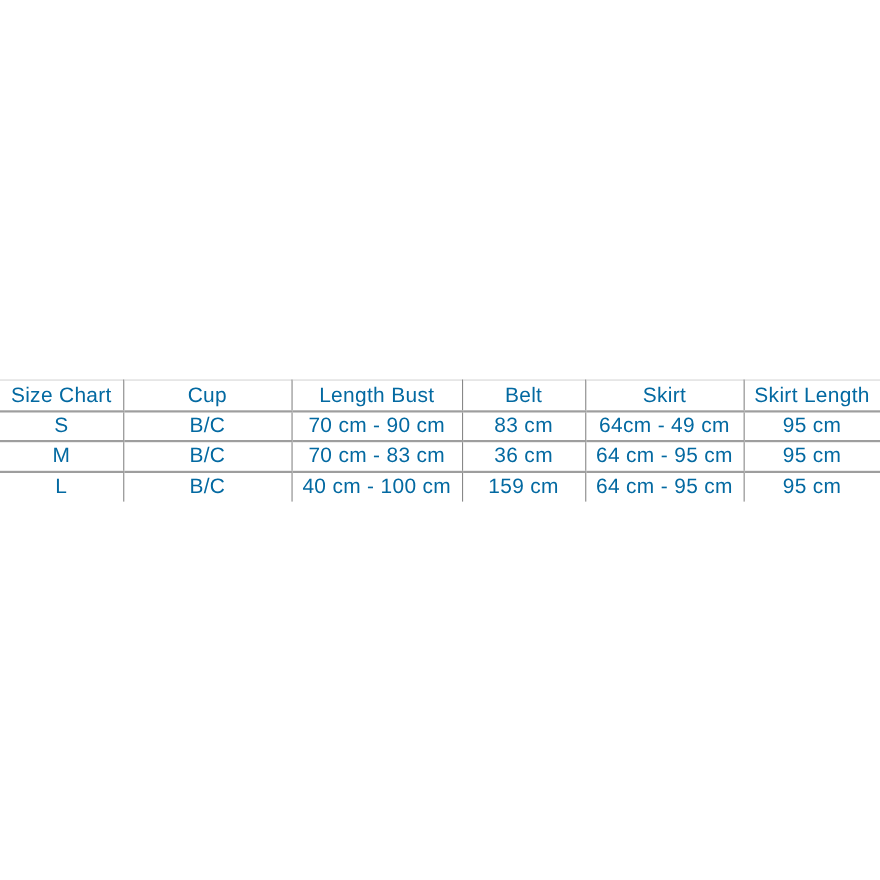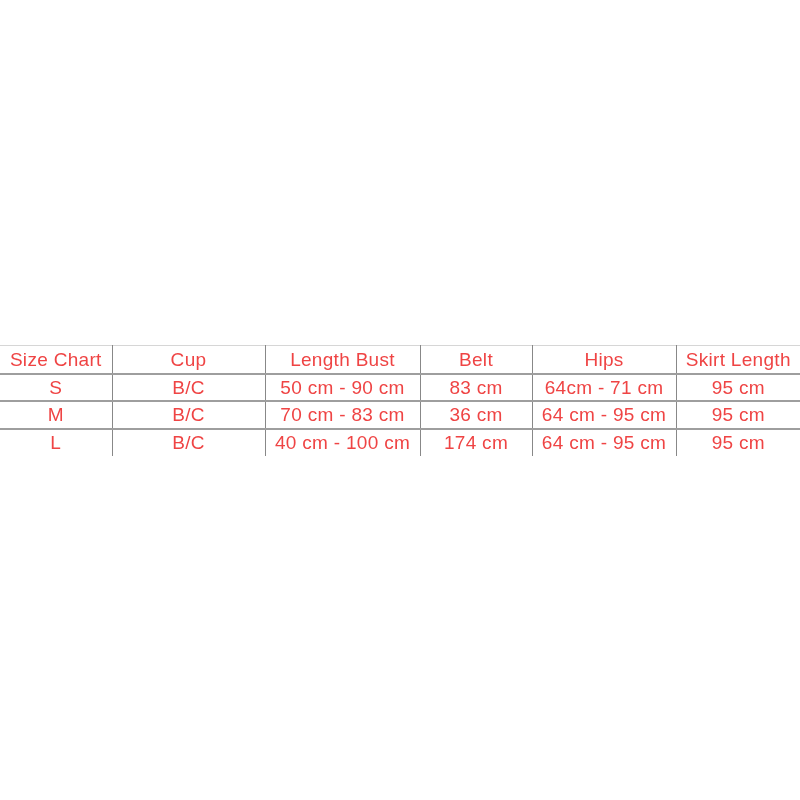--- a/index.html
+++ b/index.html
@@ -19,21 +19,21 @@
   }
   table.size-chart {
     position: absolute;
     top: 345px;
     left: 0;
     width: 800px;
     border-collapse: collapse;
     table-layout: fixed;
     font-size: 19px;
     letter-spacing: 0.3px;
-    color: #ef4444;
+    color: #0369a1;
   }
   table.size-chart th,
   table.size-chart td {
     padding: 0;
     margin: 0;
     text-align: center;
     vertical-align: middle;
     font-weight: normal;
     white-space: nowrap;
     overflow: hidden;
@@ -66,44 +66,44 @@
       <col style="width:112px">
       <col style="width:144px">
       <col style="width:124px">
     </colgroup>
     <thead>
       <tr>
         <th>Size Chart</th>
         <th>Cup</th>
         <th>Length Bust</th>
         <th>Belt</th>
-        <th>Hips</th>
+        <th>Skirt</th>
         <th>Skirt Length</th>
       </tr>
     </thead>
     <tbody>
       <tr class="row-s">
         <td>S</td>
         <td>B/C</td>
-        <td>50 cm - 90 cm</td>
+        <td>70 cm - 90 cm</td>
         <td>83 cm</td>
-        <td>64cm - 71 cm</td>
+        <td>64cm - 49 cm</td>
         <td>95 cm</td>
       </tr>
       <tr class="row-m">
         <td>M</td>
         <td>B/C</td>
         <td>70 cm - 83 cm</td>
         <td>36 cm</td>
         <td>64 cm - 95 cm</td>
         <td>95 cm</td>
       </tr>
       <tr class="row-l">
         <td>L</td>
         <td>B/C</td>
         <td>40 cm - 100 cm</td>
-        <td>174 cm</td>
+        <td>159 cm</td>
         <td>64 cm - 95 cm</td>
         <td>95 cm</td>
       </tr>
     </tbody>
   </table>
 </div>
 
 </body></html>

